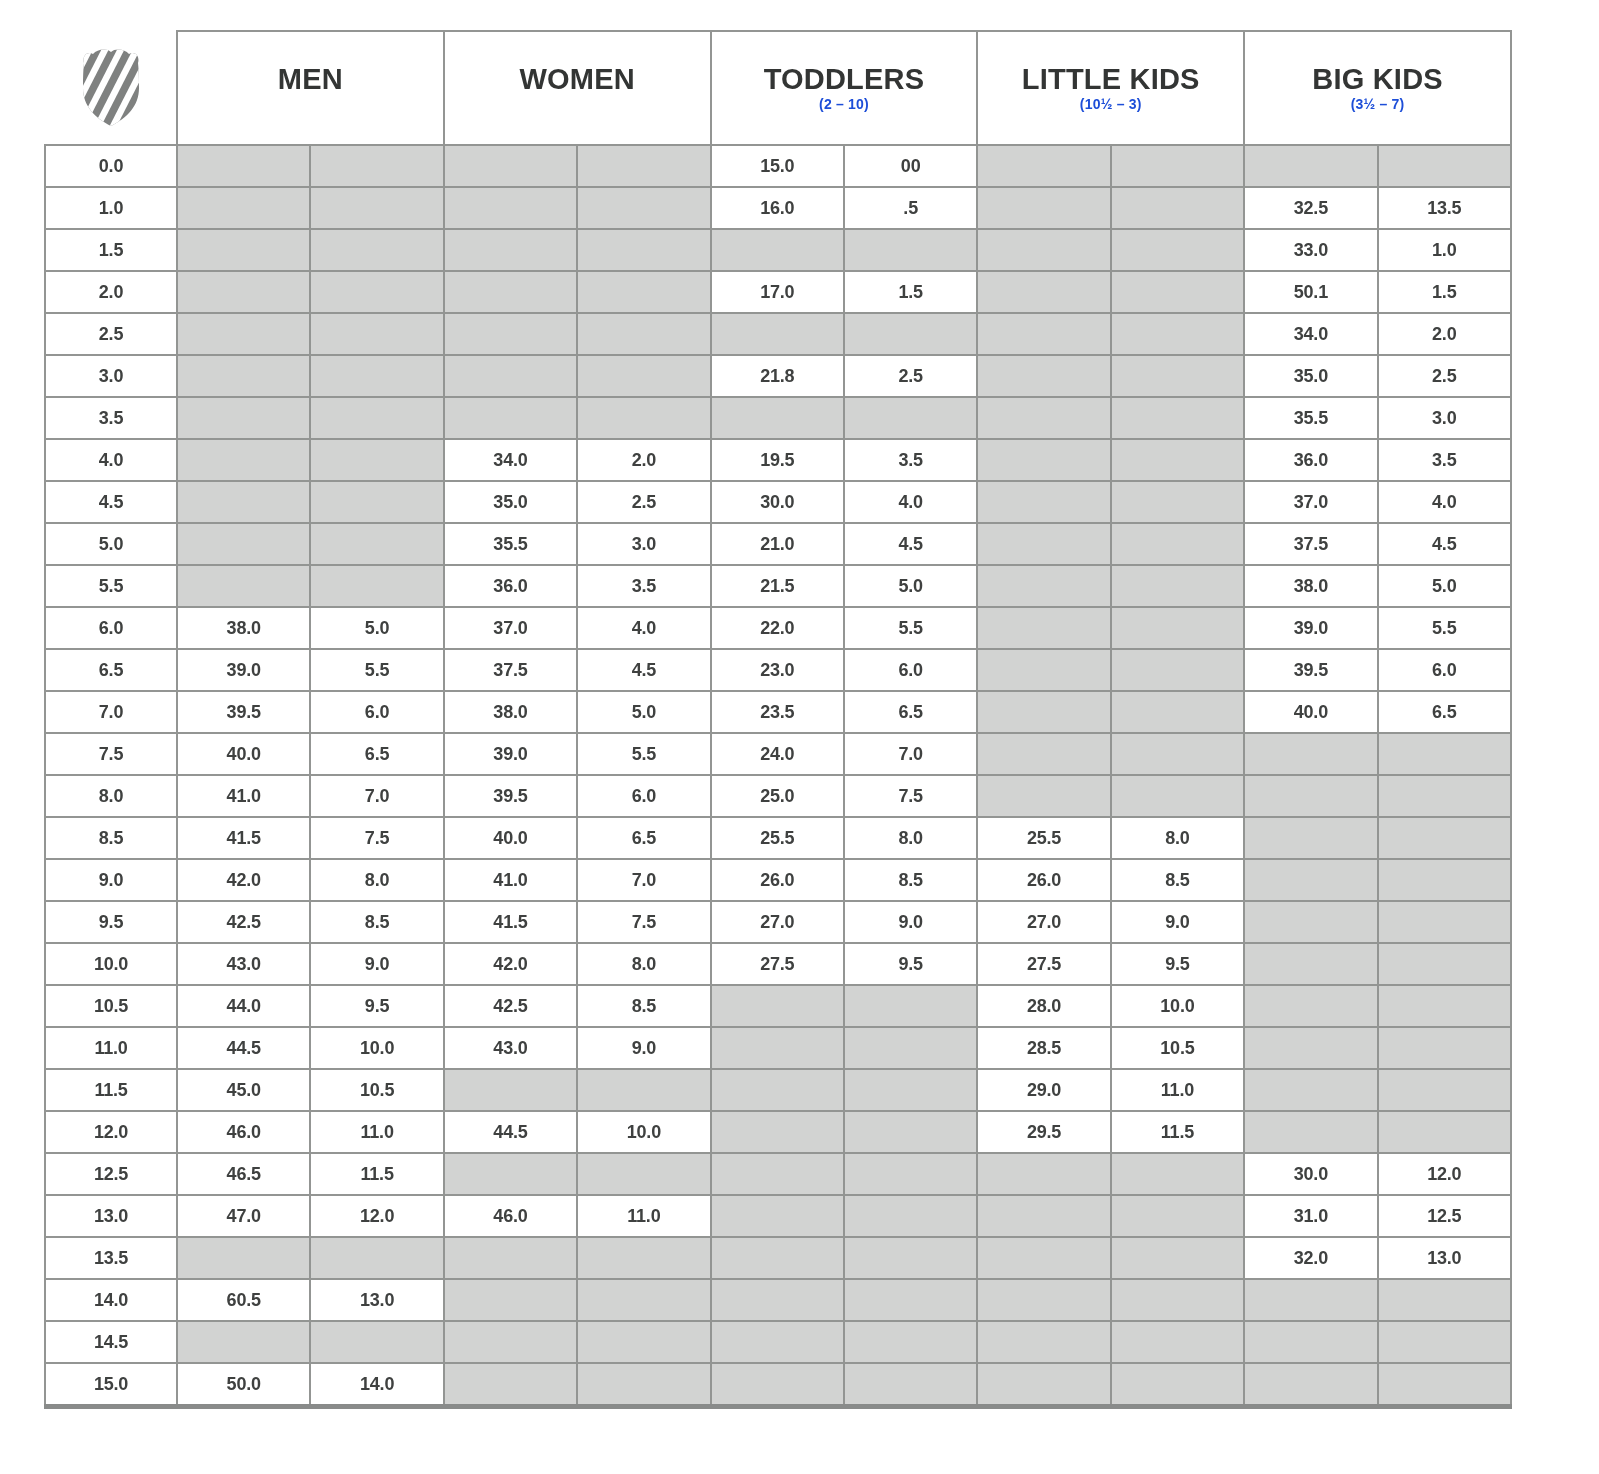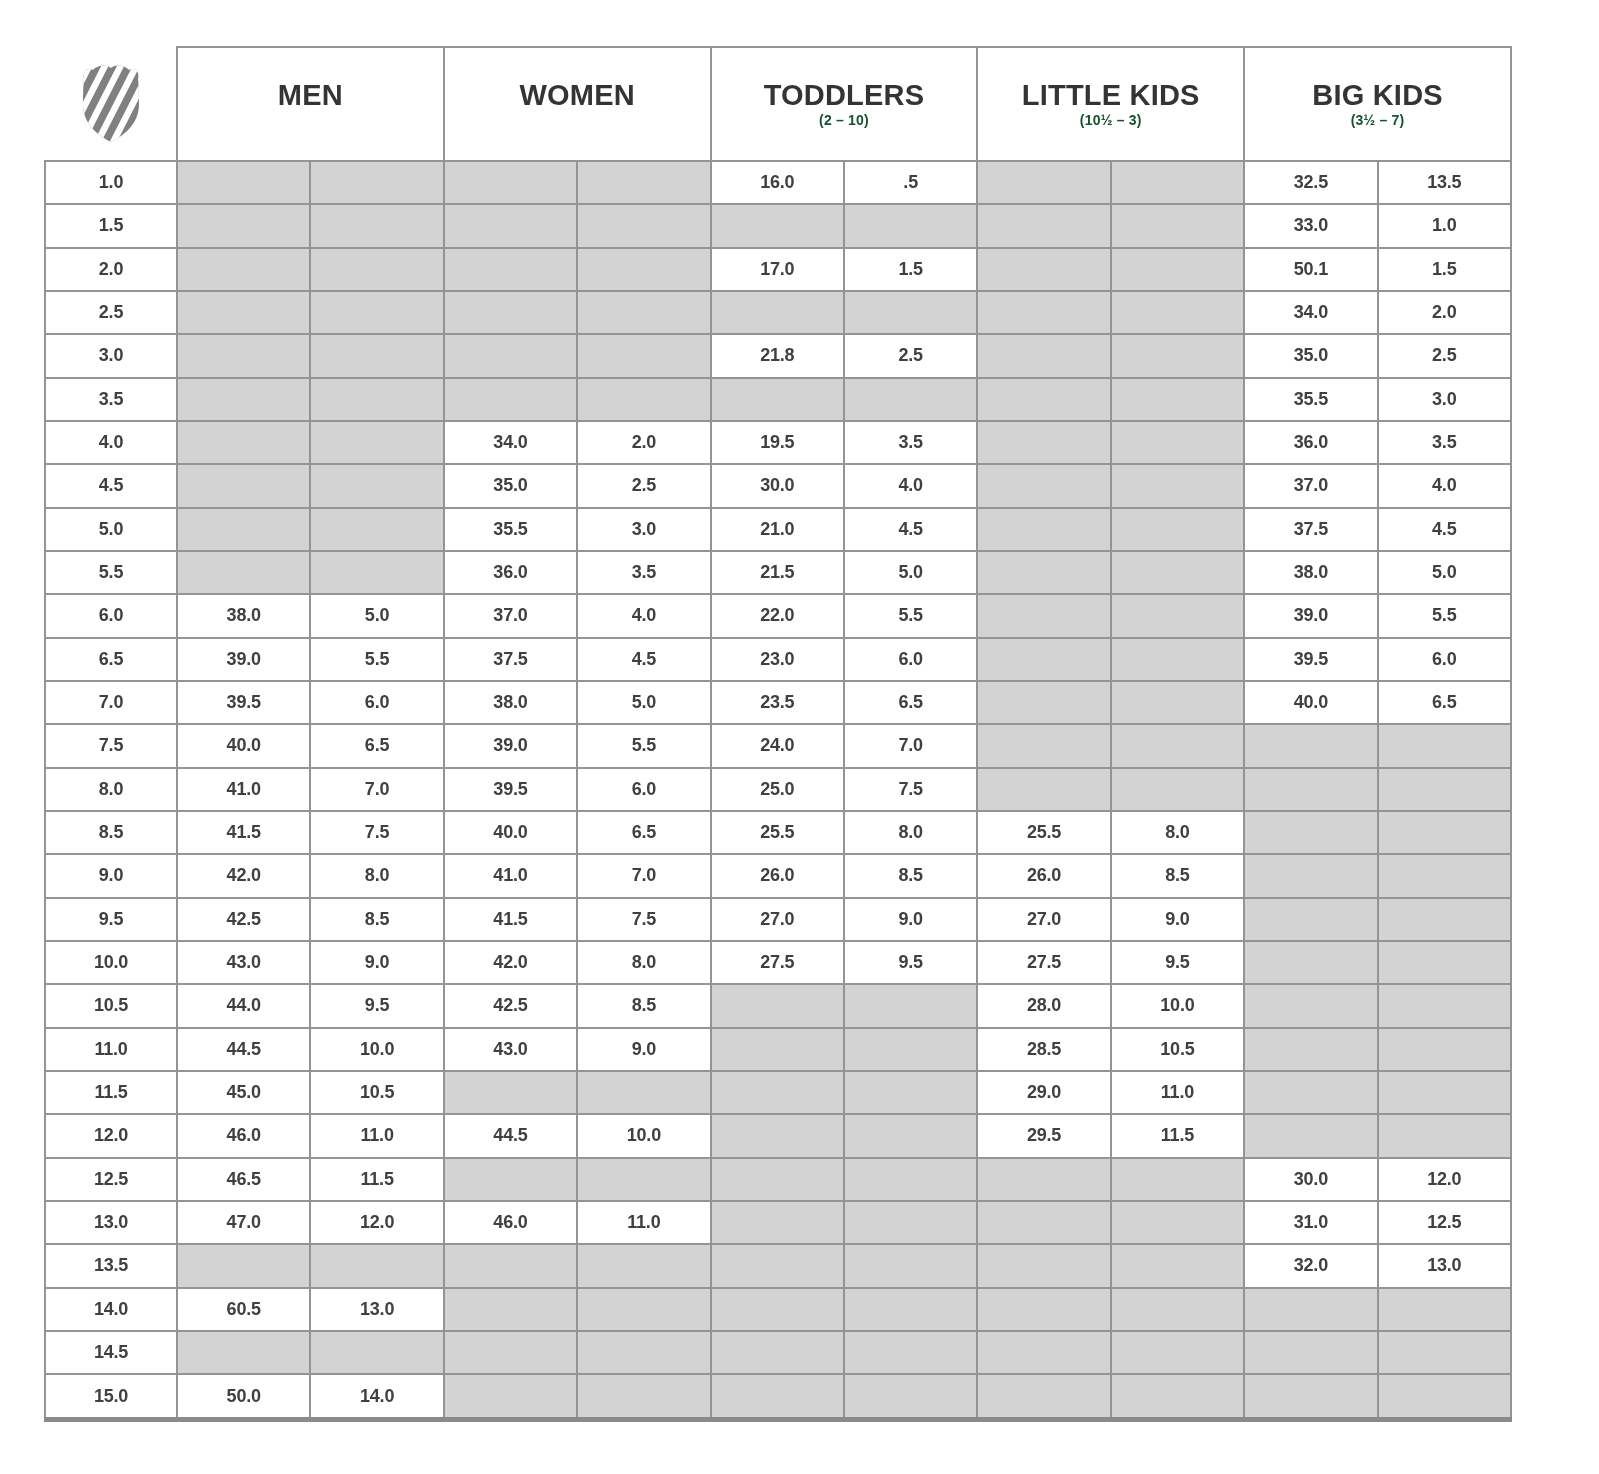--- a/index.html
+++ b/index.html
@@ -4,21 +4,21 @@
 <style>
   html,body{margin:0;padding:0;background:#fff;}
   .canvas{
     position:relative;
     width:1599px;height:1474px;
     background:var(--background,#fff);
     font-family:"Liberation Sans","DejaVu Sans",sans-serif;
     color:var(--text,#3f4140);
   }
   table.sizes{
-    position:absolute;left:44px;top:46px;
+    position:absolute;left:44px;top:30px;
     width:1468px;height:1376px;
     border-collapse:collapse;table-layout:fixed;
   }
   col.usa-col{width:132px;}
   th,td{
     border:2px solid var(--grid-border,#939593);
     text-align:center;vertical-align:middle;
     padding:0;
     font-weight:700;
     font-size:18px;
@@ -35,21 +35,21 @@
   th.logo-cell{
     border-top-style:hidden;
     border-left-style:hidden;
     background:#fff;
   }
   .glabel{
     font-size:29px;font-weight:700;color:#333534;line-height:1.05;
     letter-spacing:0.2px;
   }
   .gsub{
-    font-size:14px;font-weight:700;color:#14532d;margin-top:1px;min-height:16px;
+    font-size:14px;font-weight:700;color:#1d4ed8;margin-top:1px;min-height:16px;
     letter-spacing:0.2px;
   }
   .shield{display:block;margin:0 auto;}
 </style>
 </head>
 <body>
 
 <div class="canvas">
   <table class="sizes">
     <colgroup>
@@ -103,20 +103,33 @@
           <div class="gsub">(10½ – 3)</div>
         </th>
         <th colspan="2">
           <div class="glabel">BIG KIDS</div>
           <div class="gsub">(3½ – 7)</div>
         </th>
       </tr>
     </thead>
     <tbody>
         <tr>
+          <td class="usa">0.0</td>
+          <td class="empty"></td>
+          <td class="empty"></td>
+          <td class="empty"></td>
+          <td class="empty"></td>
+          <td>15.0</td>
+          <td>00</td>
+          <td class="empty"></td>
+          <td class="empty"></td>
+          <td class="empty"></td>
+          <td class="empty"></td>
+        </tr>
+        <tr>
           <td class="usa">1.0</td>
           <td class="empty"></td>
           <td class="empty"></td>
           <td class="empty"></td>
           <td class="empty"></td>
           <td>16.0</td>
           <td>.5</td>
           <td class="empty"></td>
           <td class="empty"></td>
           <td>32.5</td>

